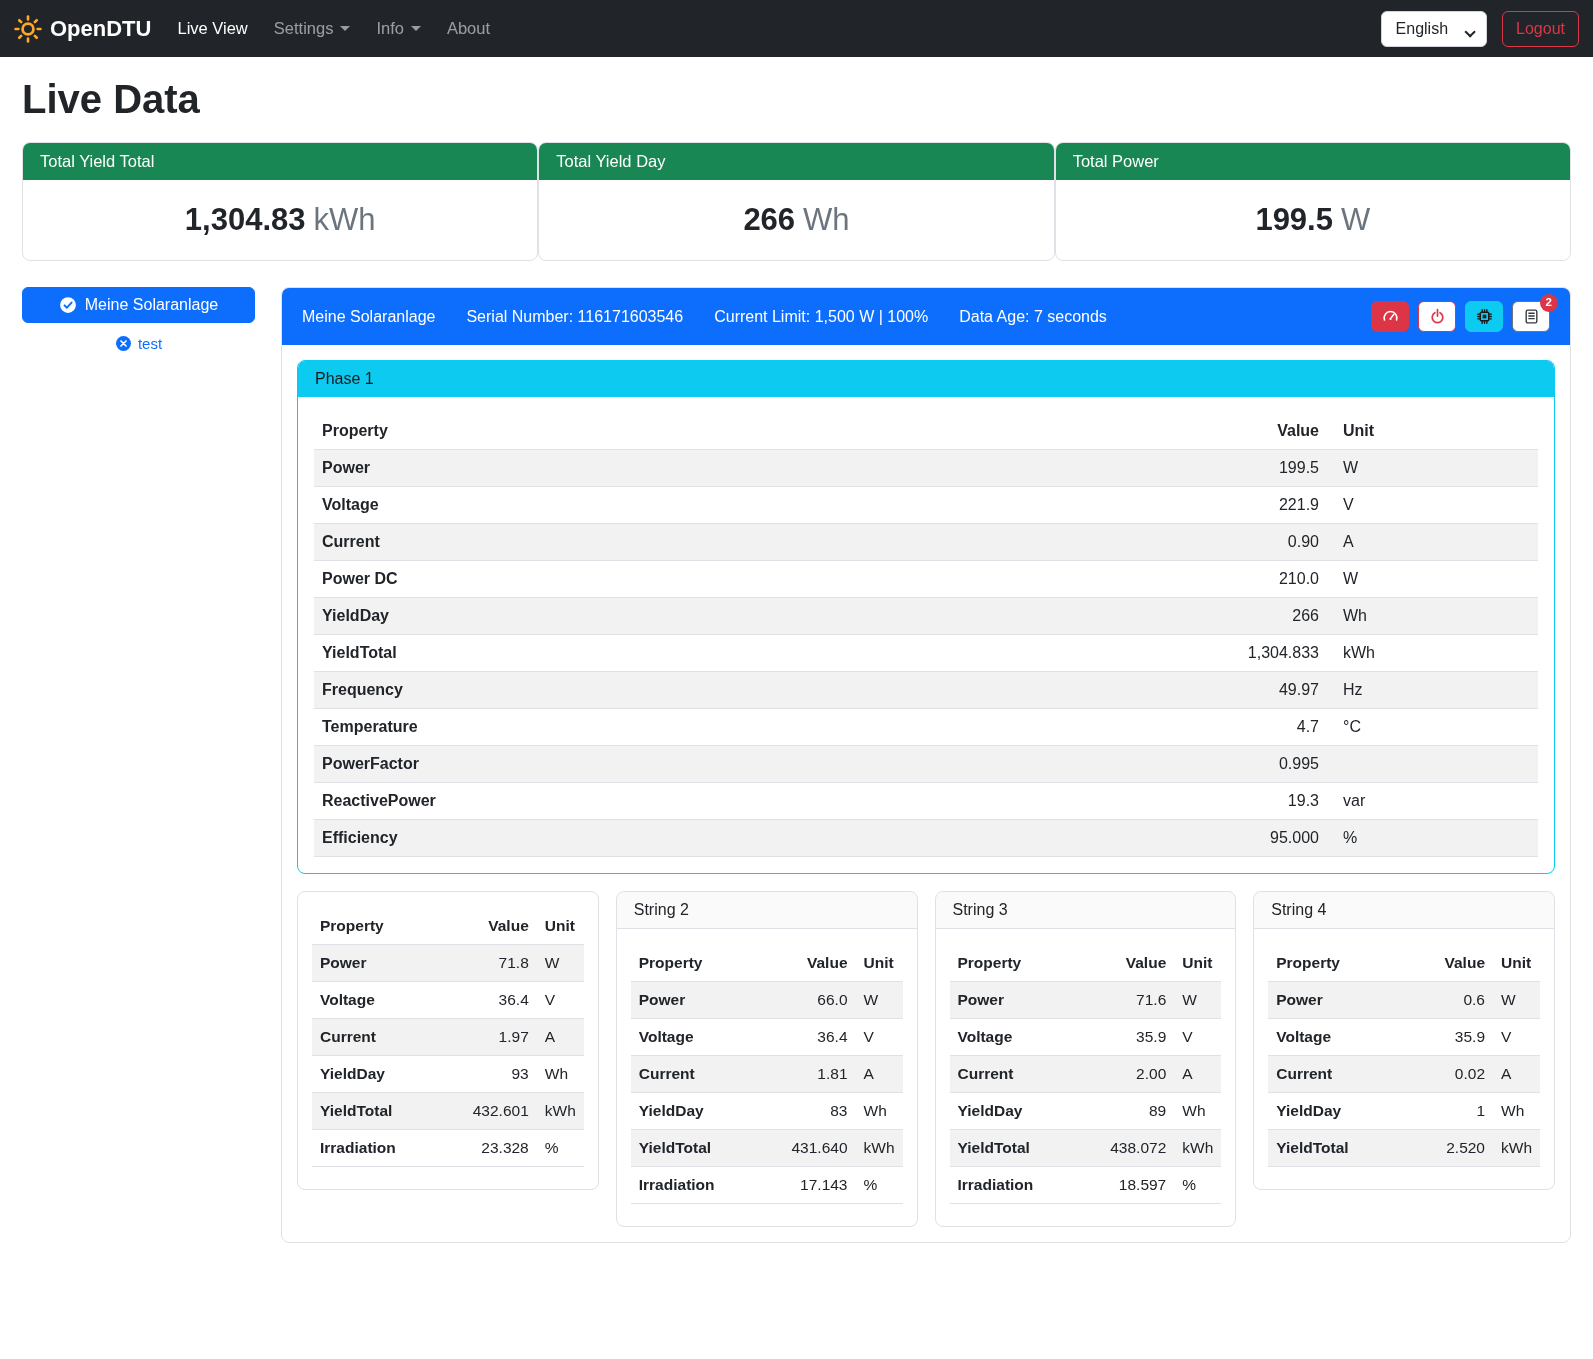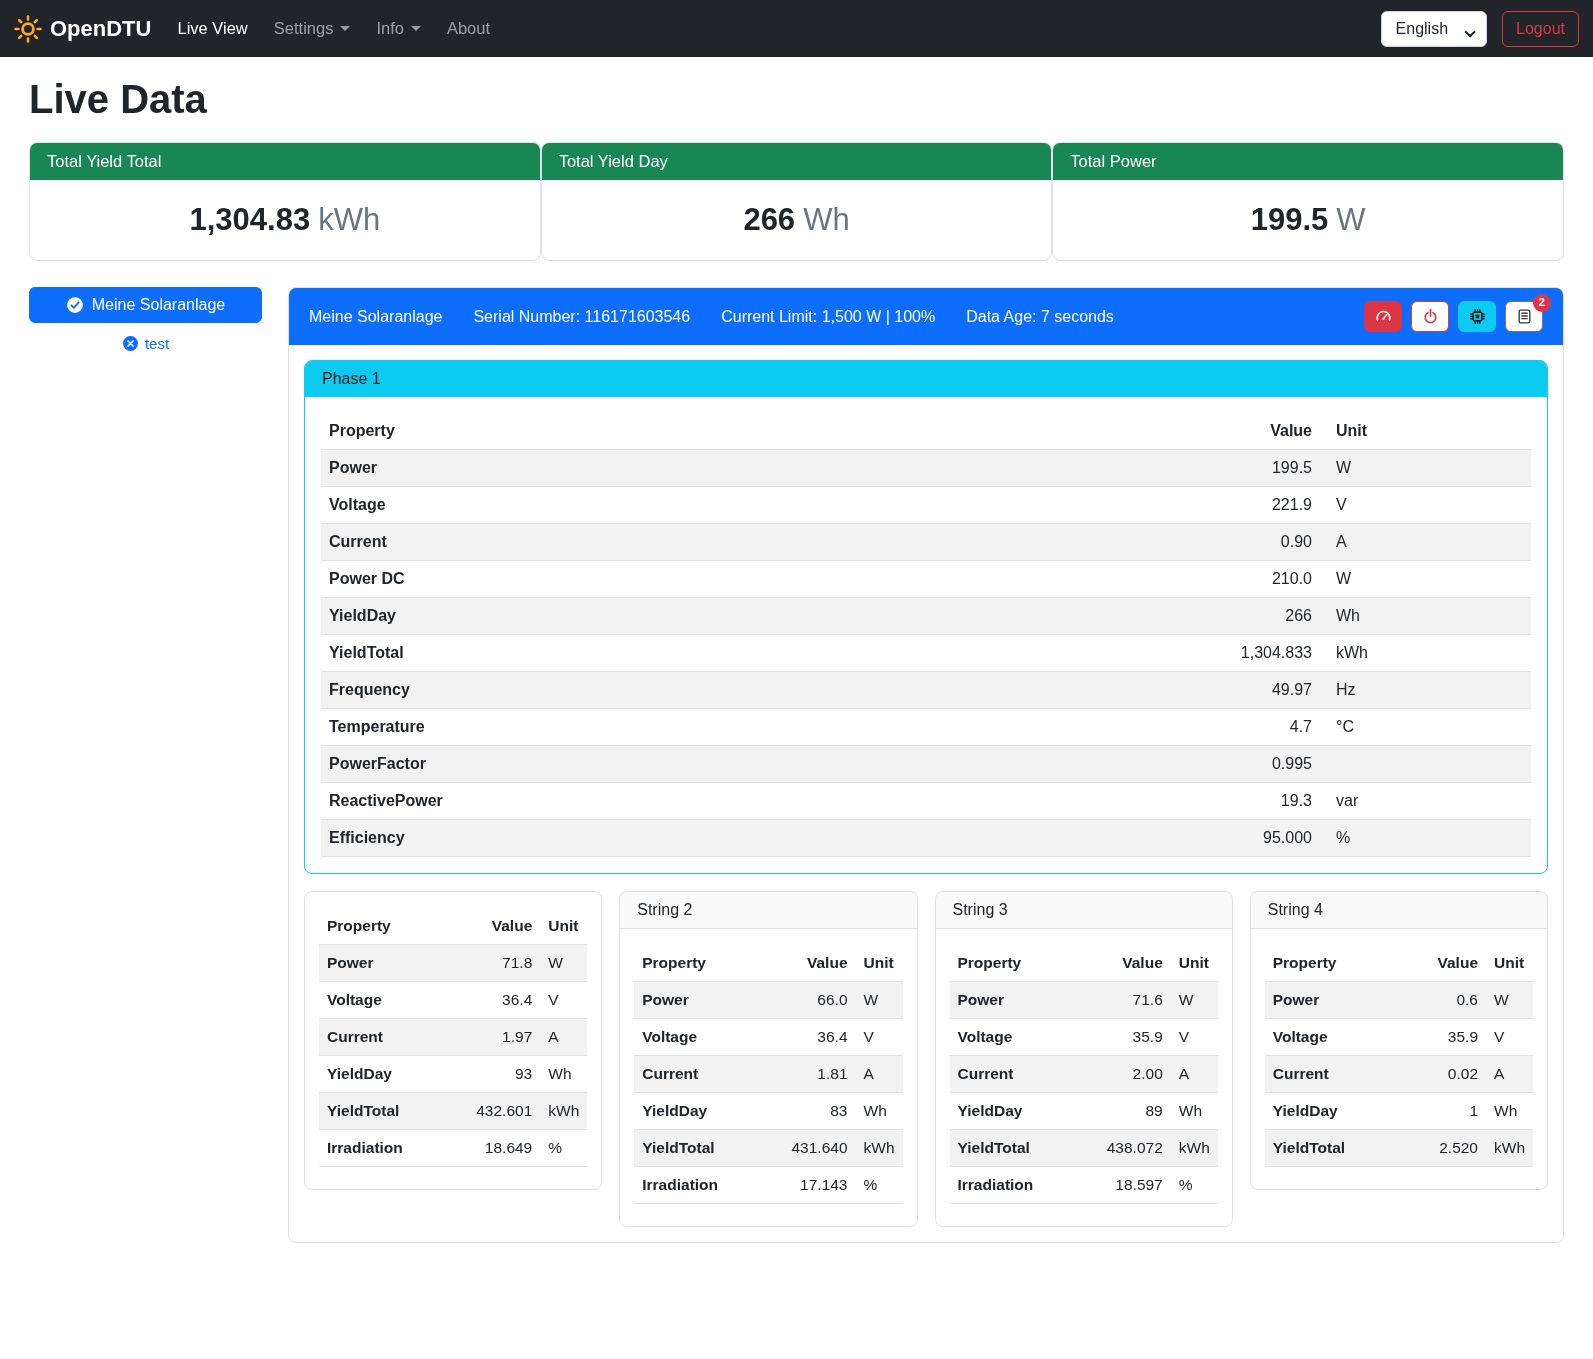--- a/index.html
+++ b/index.html
@@ -53,21 +53,21 @@
     transform: rotate(45deg) translateY(-3px);
   }
   .logout-btn {
     background: transparent; color: #dc3545;
     border: 1px solid #dc3545; border-radius: 6px;
     padding: 8px 13px; font-size: 16px; cursor: pointer;
     font-family: "Liberation Sans", sans-serif;
   }
 
   
-  .container { padding: 0 29px; }
+  .container { padding: 0 22px; }
   h1.page-title { font-size: 40px; font-weight: 700; margin: 20px 0 20px; }
 
   .summary-row { display: flex; margin-bottom: 26px; }
   .summary-card {
     flex: 1; border: 1px solid #dee2e6; border-radius: 8px; overflow: hidden;
     background: #fff;
   }
   .summary-card-header {
     background: #198754; color: #fff;
     padding: 9px 17px; font-size: 16.5px;
@@ -413,21 +413,21 @@
                       <td class="col-val">93</td>
                       <td class="col-unit">Wh</td>
                     </tr>
                     <tr>
                       <td class="col-prop">YieldTotal</td>
                       <td class="col-val">432.601</td>
                       <td class="col-unit">kWh</td>
                     </tr>
                     <tr>
                       <td class="col-prop">Irradiation</td>
-                      <td class="col-val">18.649</td>
+                      <td class="col-val">23.328</td>
                       <td class="col-unit">%</td>
                     </tr>
                   </tbody>
               </table>
             </div>
           </div>
 
           <div class="string-card">
             <div class="string-header">String 2</div>
             <div class="string-body">

